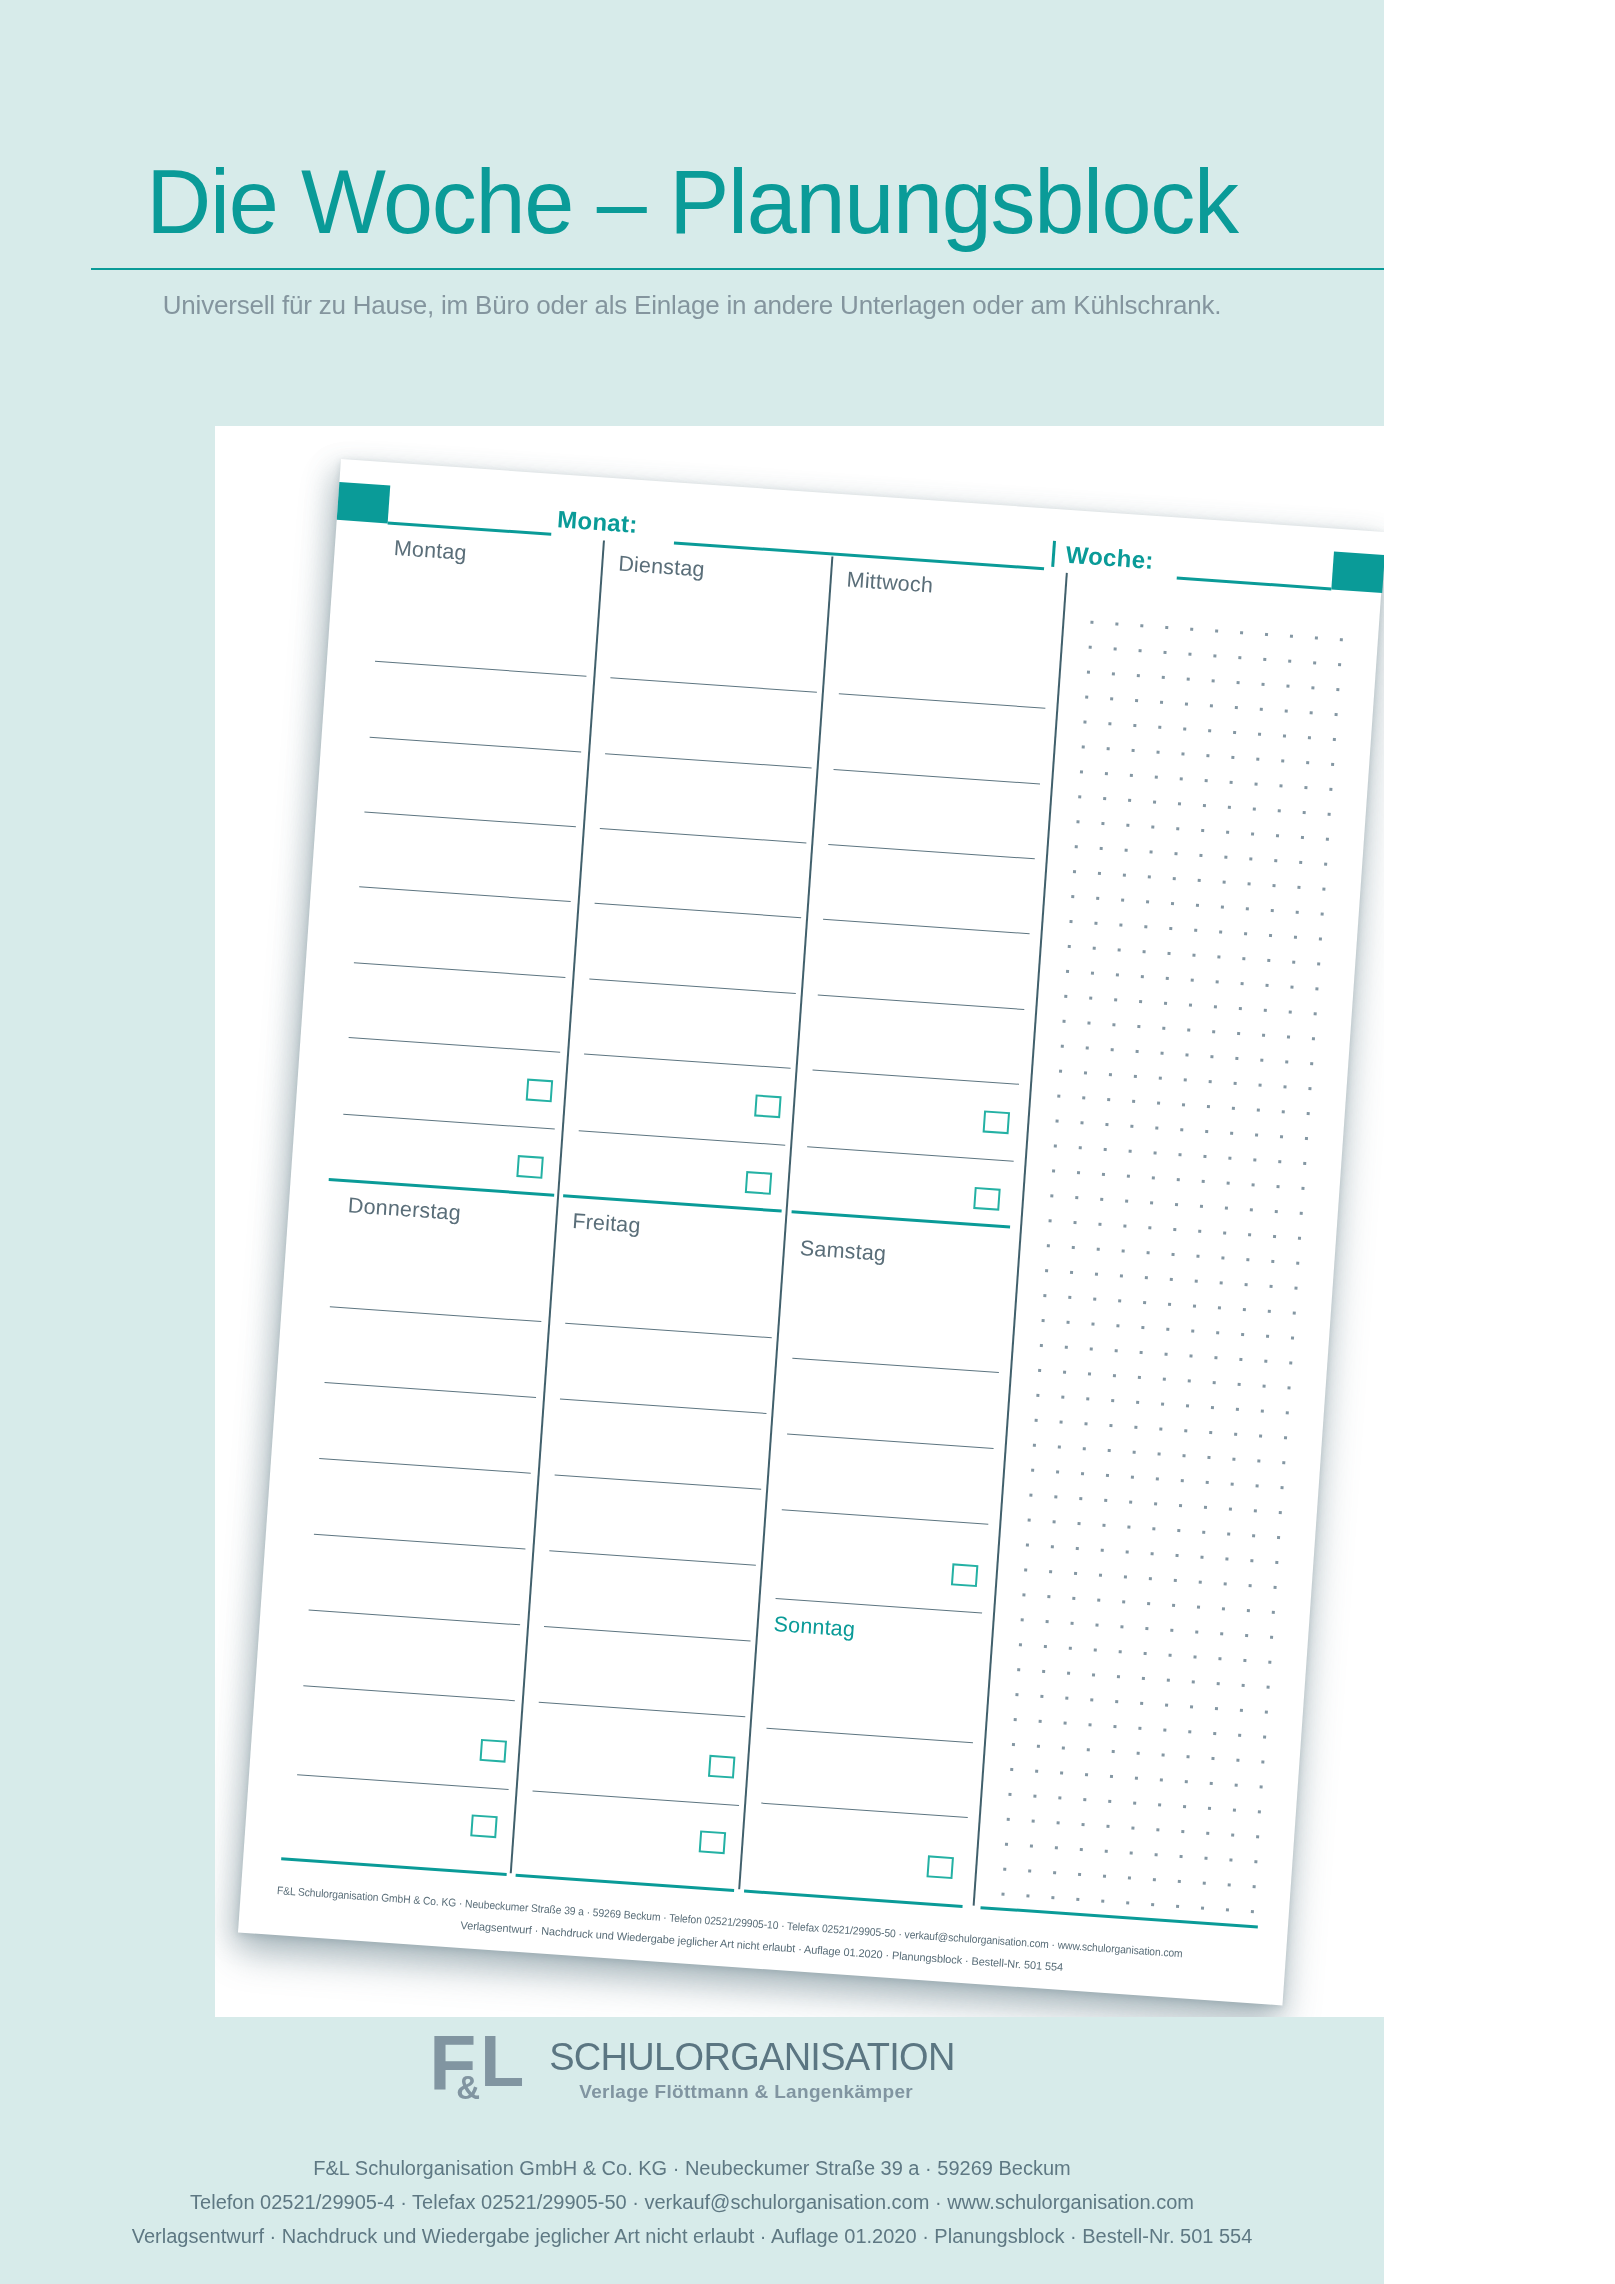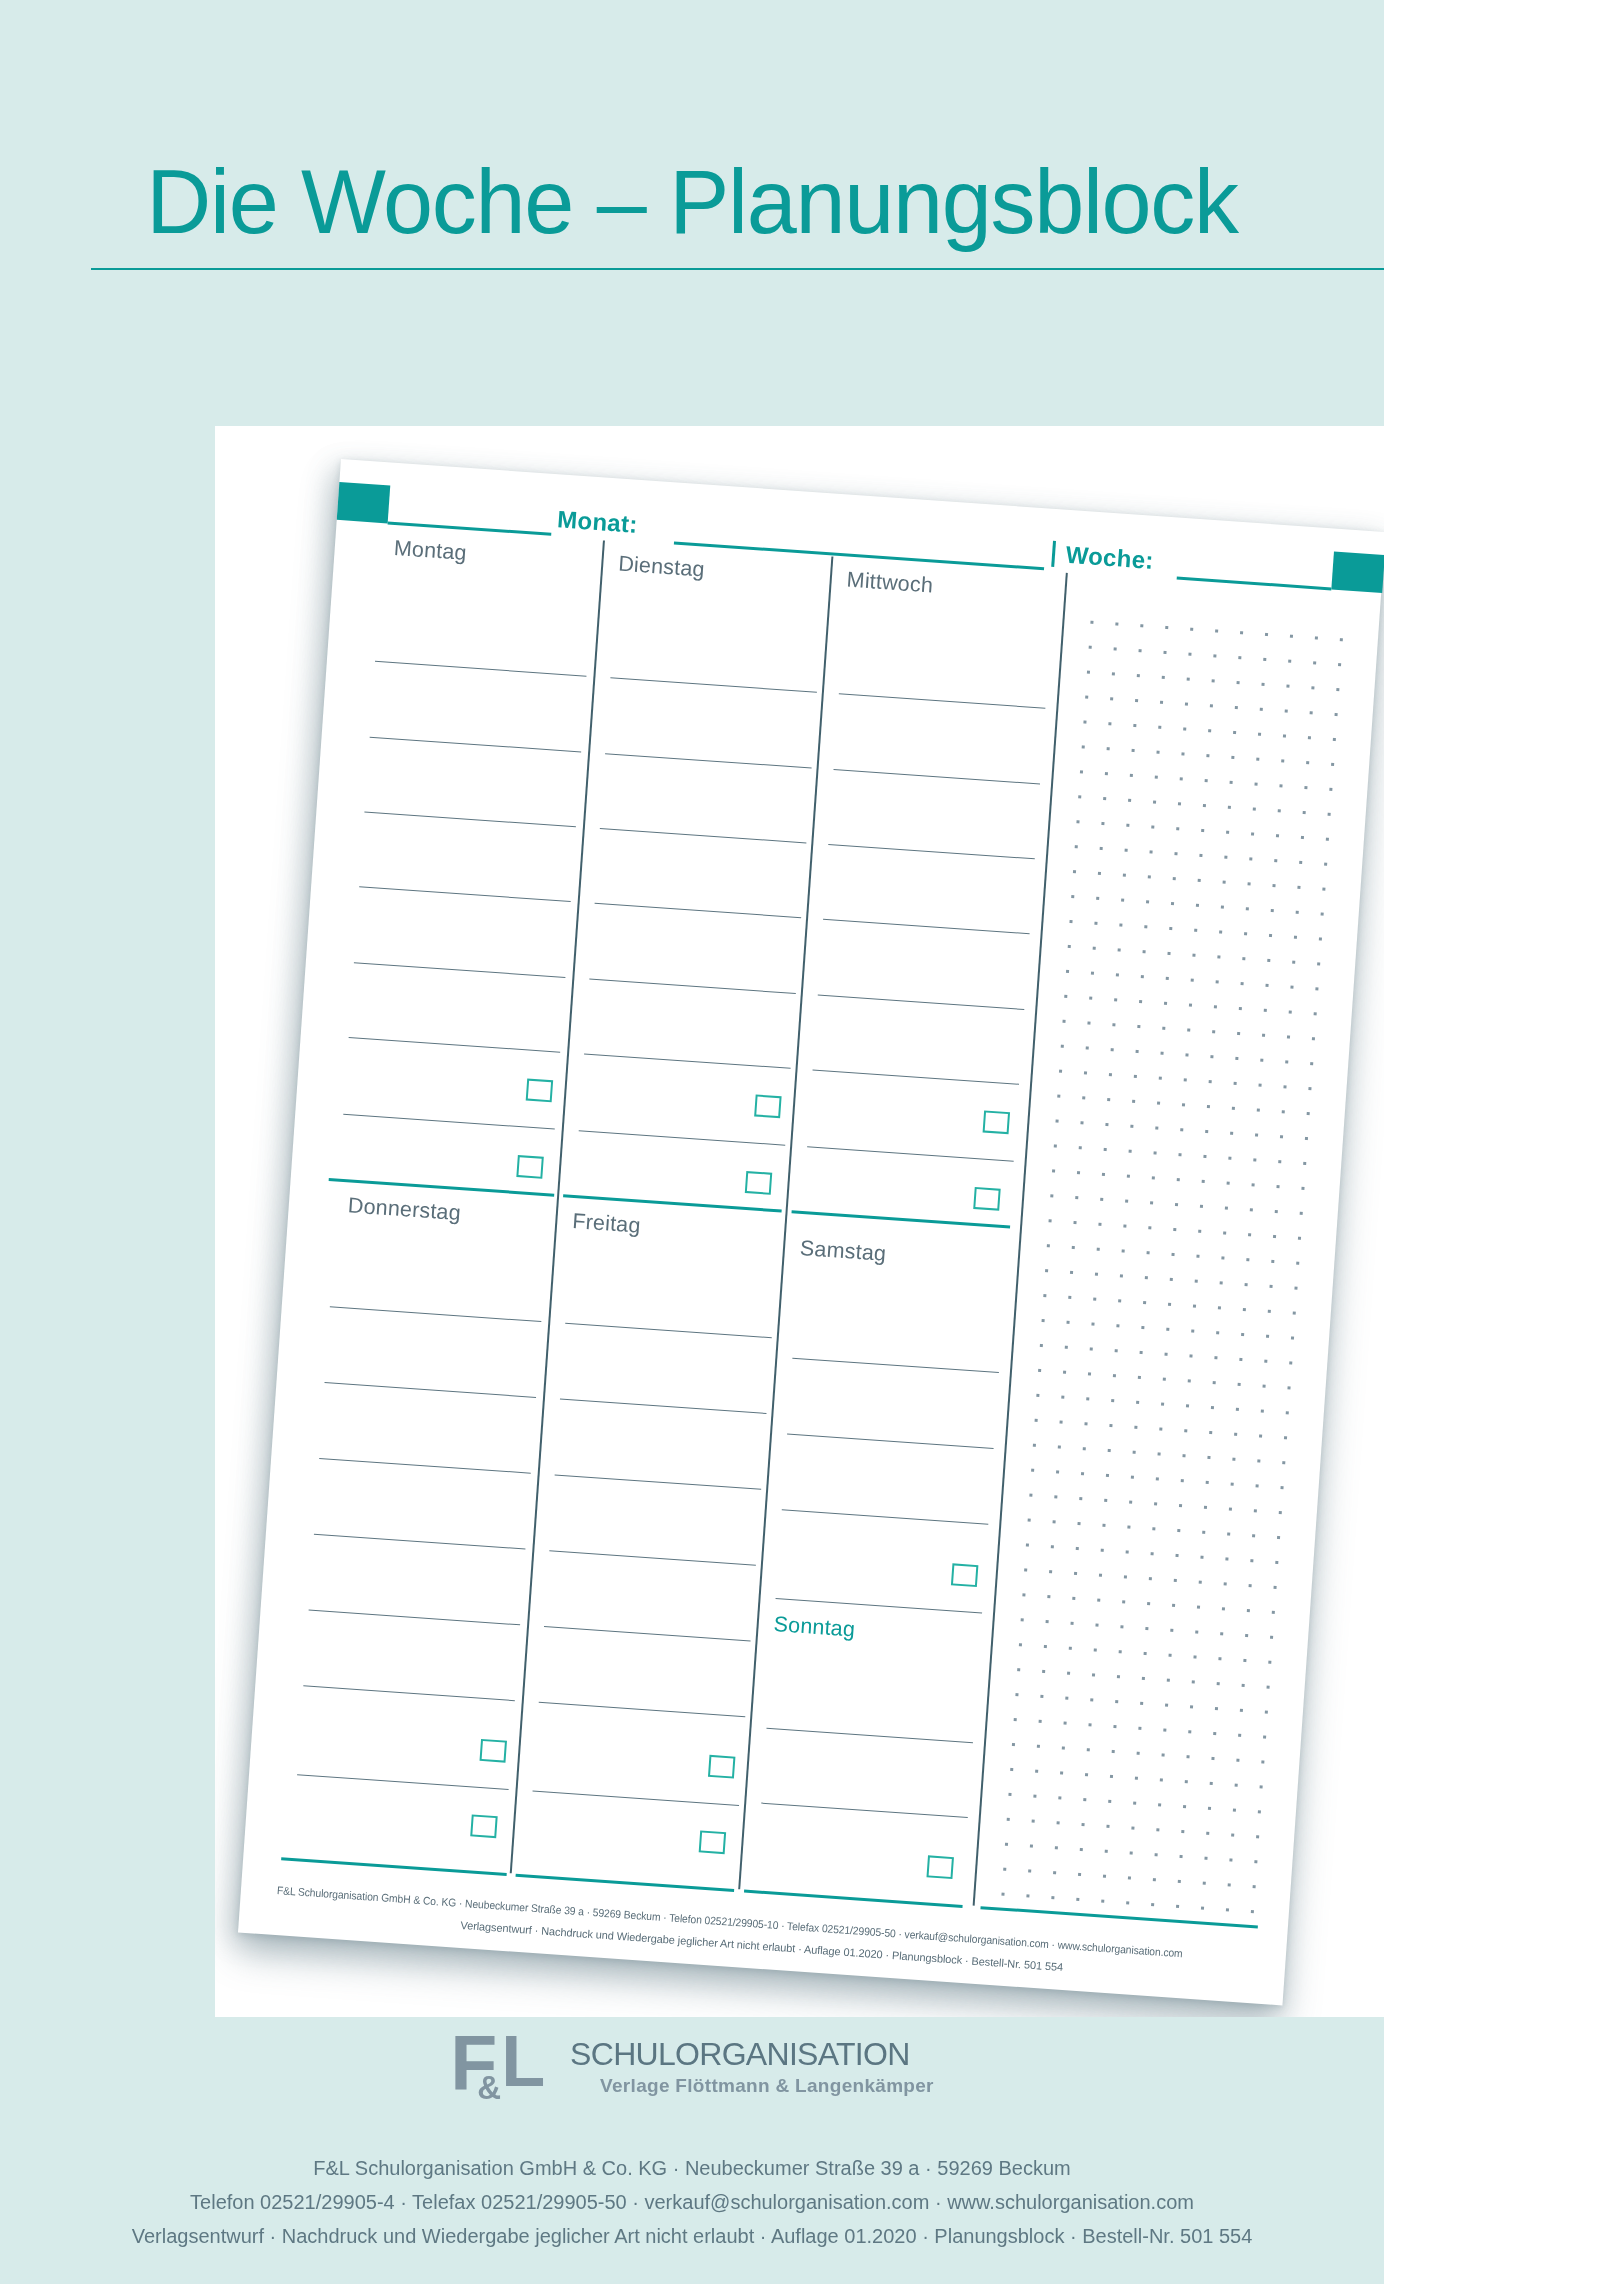--- a/index.html
+++ b/index.html
@@ -56,35 +56,36 @@
   .fineprint{position:absolute;font-size:11px;color:var(--ink);white-space:nowrap;letter-spacing:-0.1px;}
   .fp1{left:36px;top:1426px;transform:scaleX(.94);transform-origin:0 0;}
   .fp2{left:50%;top:1448px;transform:translateX(-50%);}
 
   .logo{position:absolute;top:2035px;left:0;right:0;display:flex;justify-content:center;align-items:flex-start;}
   .fl-mark{position:relative;width:116px;height:65px;color:var(--logo-gray);font-weight:bold;}
   .fl-f{position:absolute;left:0;top:0;font-size:77px;line-height:.75;}
   .fl-amp{position:absolute;left:27px;top:36px;font-size:33px;line-height:1;}
   .fl-l{position:absolute;left:51px;top:-1.3px;font-size:72px;line-height:.75;}
   .logo-text{margin-left:3.9px;}
-  .logo-name{font-size:32px;letter-spacing:-0.7px;color:var(--logo-dark);line-height:1;margin-top:2.6px;}
+  .logo-name{font-size:38px;letter-spacing:-0.7px;color:var(--logo-dark);line-height:1;margin-top:2.6px;}
   .logo-tagline{font-size:19px;font-weight:bold;color:var(--logo-gray);letter-spacing:0.3px;margin-top:5.9px;margin-left:30px;}
 
   .footer{position:absolute;top:2151px;left:0;right:0;text-align:center;
           font-size:20px;line-height:34px;color:var(--slate);}
 </style>
 </head>
 <body>
 
 <div id="page">
 
   <h1 class="title">Die Woche – Planungsblock</h1>
   <div class="title-rule"></div>
 
   <div class="intro">
+    <div>Universell für zu Hause, im Büro oder als Einlage in andere Unterlagen oder am Kühlschrank.</div>
   </div>
 
   <div class="panel">
     <div class="pad">
 
       <div class="tab" style="left:0;top:23.4px;"></div>
       <div class="hseg" style="left:51px;top:59px;width:164px;"></div>
       <div class="pad-label" style="left:220px;top:31px;">Monat:</div>
       <div class="hseg" style="left:338px;top:59px;width:371px;"></div>
       <div class="woche-wrap" style="left:716px;top:31px;">

